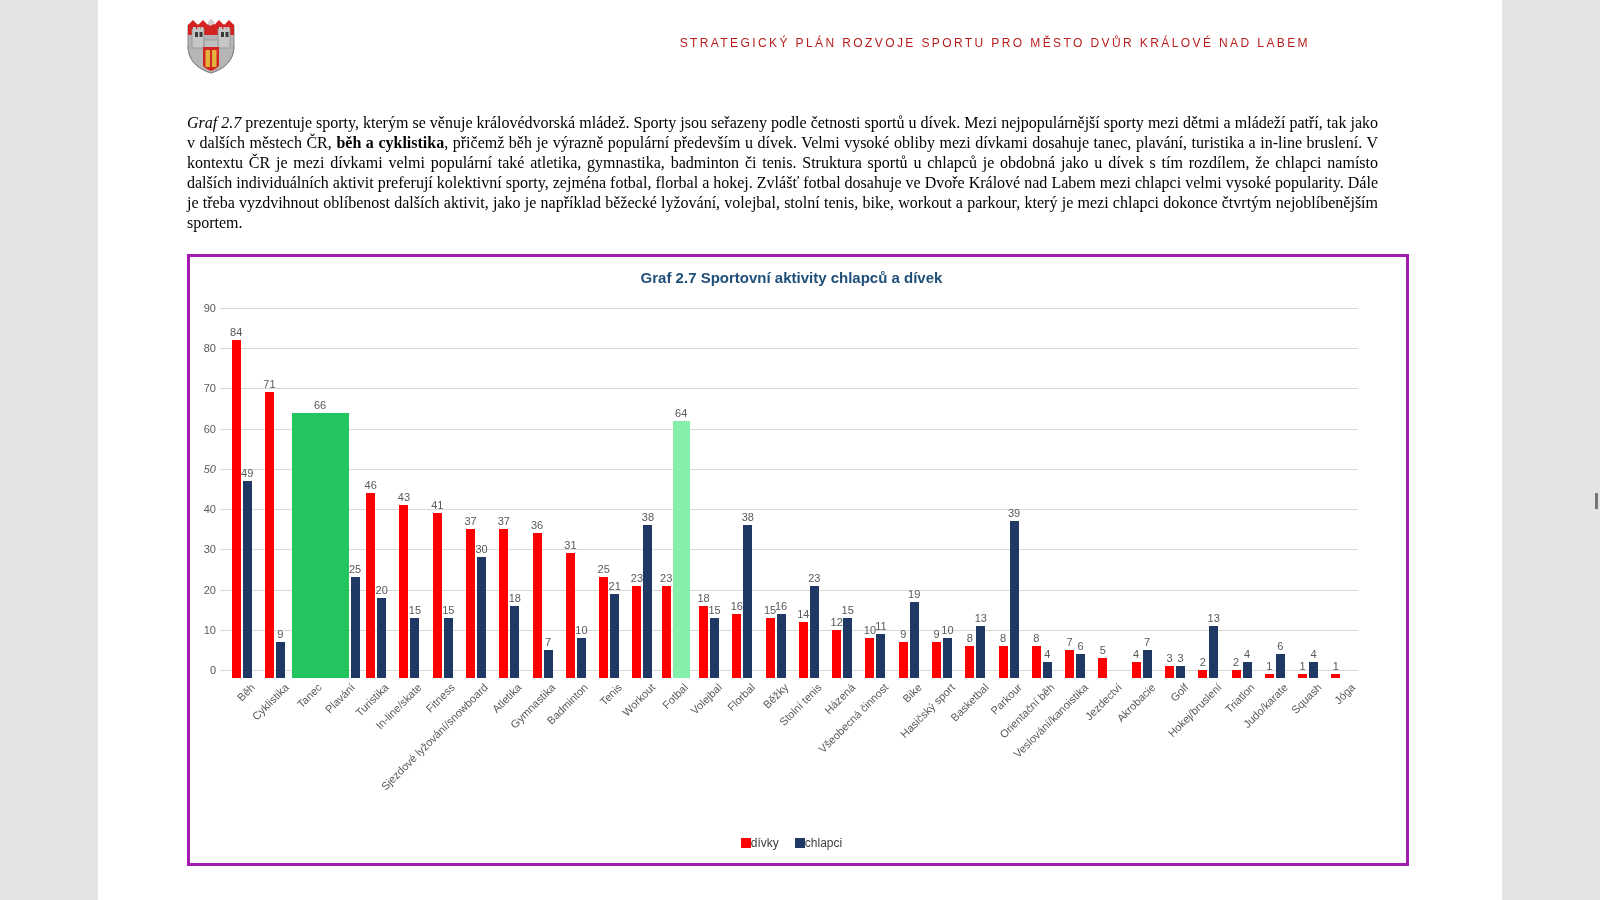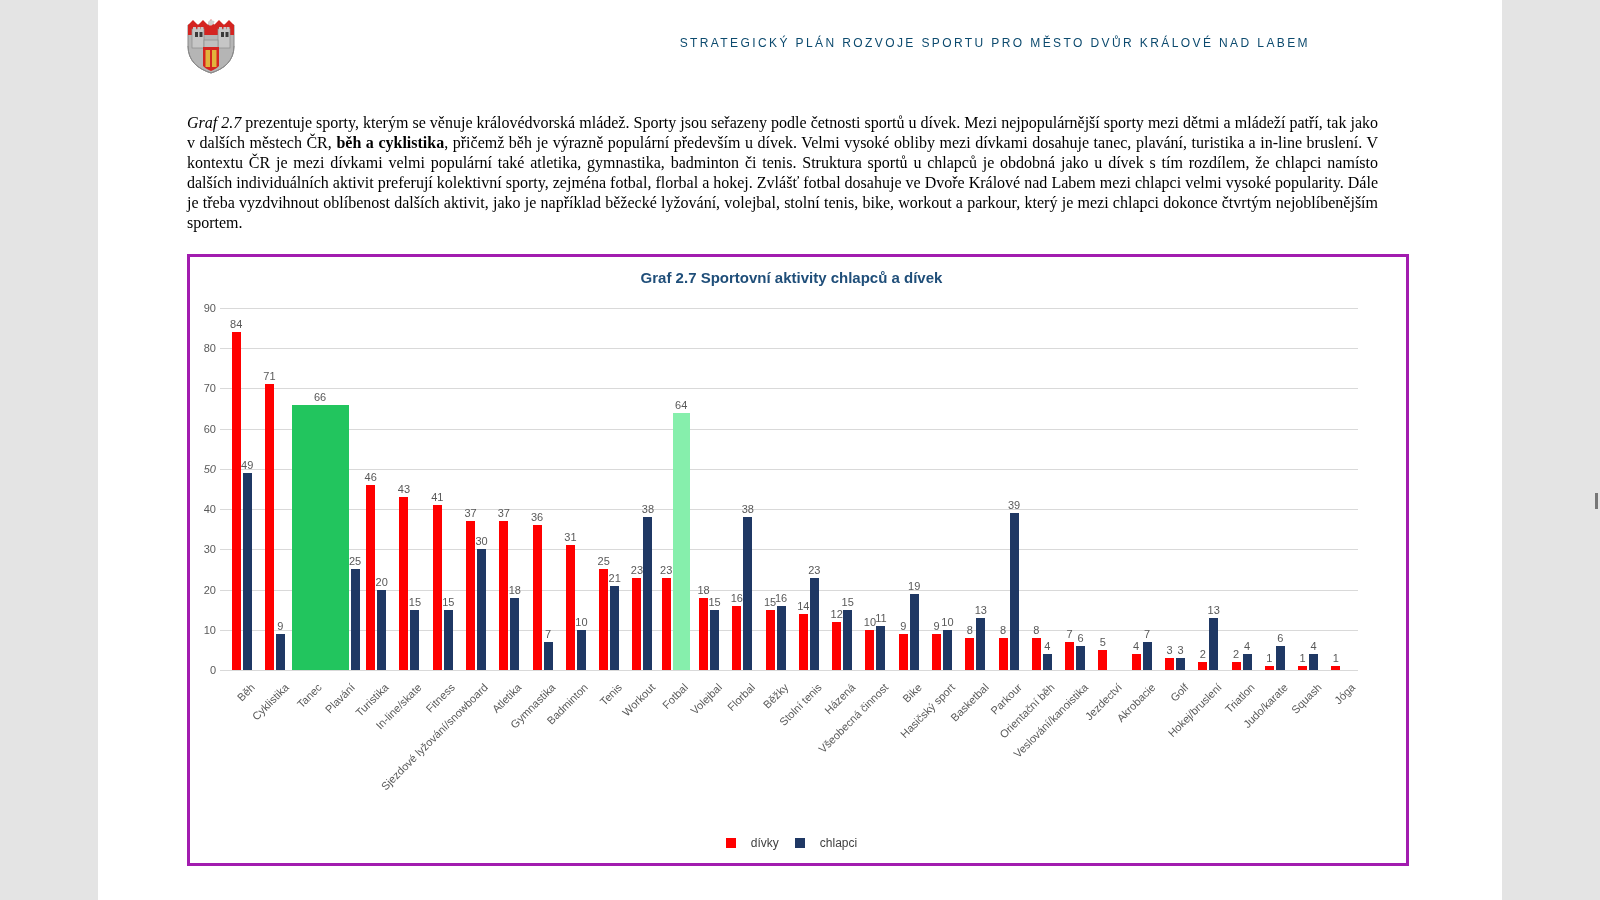--- a/index.html
+++ b/index.html
@@ -9,21 +9,21 @@
     font-family:"Liberation Sans",sans-serif;
   }
   .page{
     position:absolute;left:98px;top:0;width:1404px;height:900px;
     background:#ffffff;
   }
   
   .logo{position:absolute;left:87px;top:16px;width:52px;height:58px;}
   .header-title{
     position:absolute;top:36px;right:192px;
-    font-size:12px;letter-spacing:2.4px;color:#0c4a6e;font-weight:400;
+    font-size:12px;letter-spacing:2.4px;color:#b91c1c;font-weight:400;
     white-space:nowrap;
   }
   
   .paragraph{
     position:absolute;left:89px;top:97px;width:1191px;
     font-family:"Liberation Serif",serif;
     font-size:16px;line-height:20px;color:#000000;
     text-align:justify;
   }
   .paragraph .it{font-style:italic;}
@@ -36,41 +36,41 @@
   .chart-title{
     position:absolute;top:12px;left:35px;width:1133px;text-align:center;
     font-size:15px;font-weight:bold;color:#1f4e79;
   }
   .plot{position:absolute;left:35px;top:51px;width:1133px;height:362px;}
   .gridline{position:absolute;left:-5px;right:0;height:1px;background:#d9d9d9;}
   .ylab{
     position:absolute;right:calc(100% + 9px);transform:translateY(-50%);
     font-size:11px;color:#595959;
   }
-  .bars{position:absolute;left:0;top:0;width:100%;height:100%;display:flex;text-align:center;}
+  .bars{position:absolute;left:0;top:8px;width:100%;height:100%;display:flex;text-align:center;}
   .group{flex:1 1 0;display:flex;align-items:flex-end;justify-content:center;gap:2px;position:relative;}
   .bar{width:9px;position:relative;}
   .bar .val{
     position:absolute;bottom:100%;margin-bottom:2px;left:50%;transform:translateX(-50%);
     font-size:11px;color:#595959;white-space:nowrap;
   }
   .spacer{width:9px;height:0;}
   .xlabels{position:absolute;left:35px;top:417px;width:1133px;height:160px;display:flex;}
   .xslot{flex:1 1 0;position:relative;}
   .xslot span{
     position:absolute;top:7px;right:50%;margin-right:-7px;
     transform:rotate(-45deg);transform-origin:top right;
     font-size:11px;color:#595959;white-space:nowrap;
   }
   .legend{
     position:absolute;left:35px;top:579px;width:1133px;
     display:flex;justify-content:center;align-items:center;gap:16px;
     font-size:12px;color:#404040;
   }
-  .legend-item{display:flex;align-items:center;gap:15px;}
+  .legend-item{display:flex;align-items:center;gap:0;}
   .swatch{width:10px;height:10px;display:inline-block;}
   
   .scroll-thumb{
     position:absolute;right:2px;top:493px;width:3px;height:16px;background:#767676;
   }
 </style>
 </head>
 <body>
 
 <div class="page">

